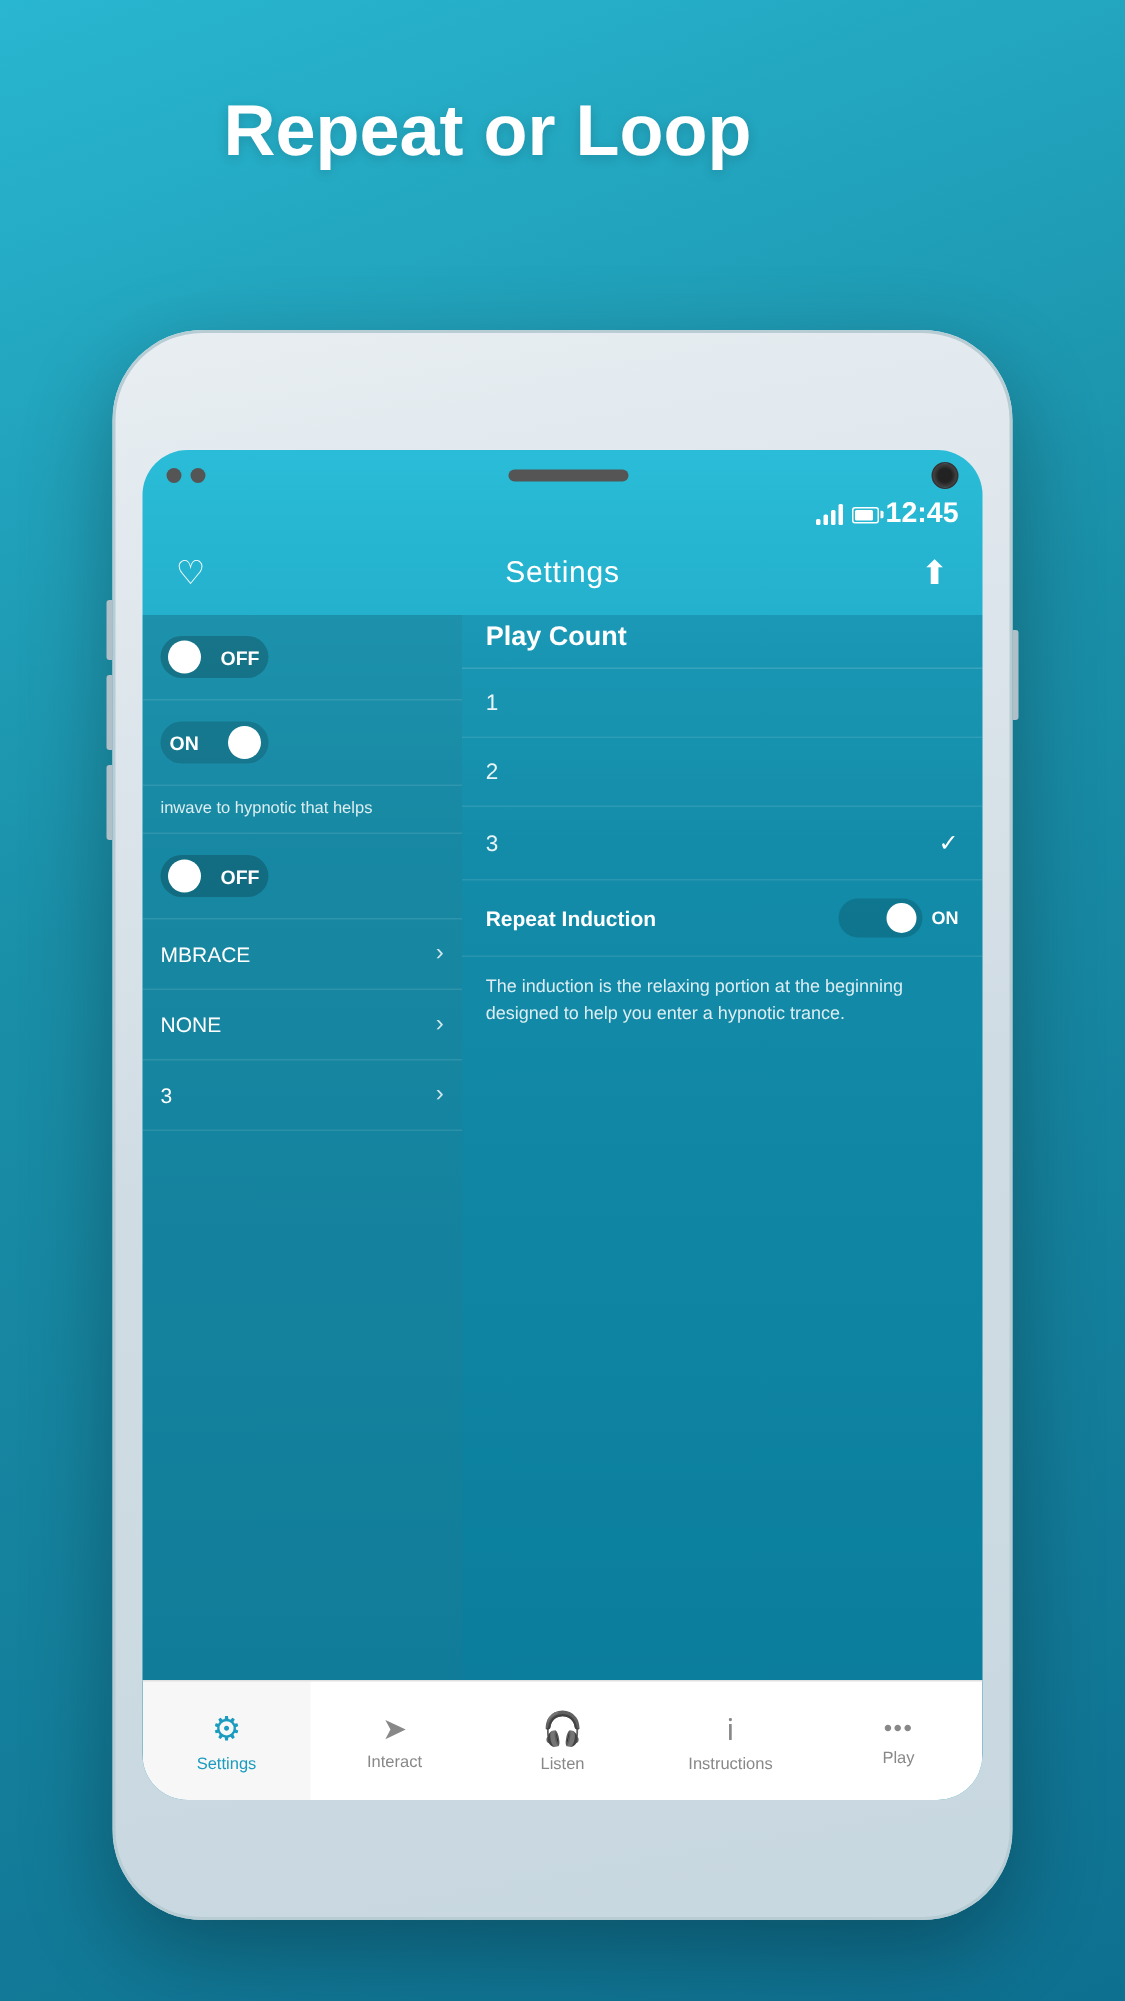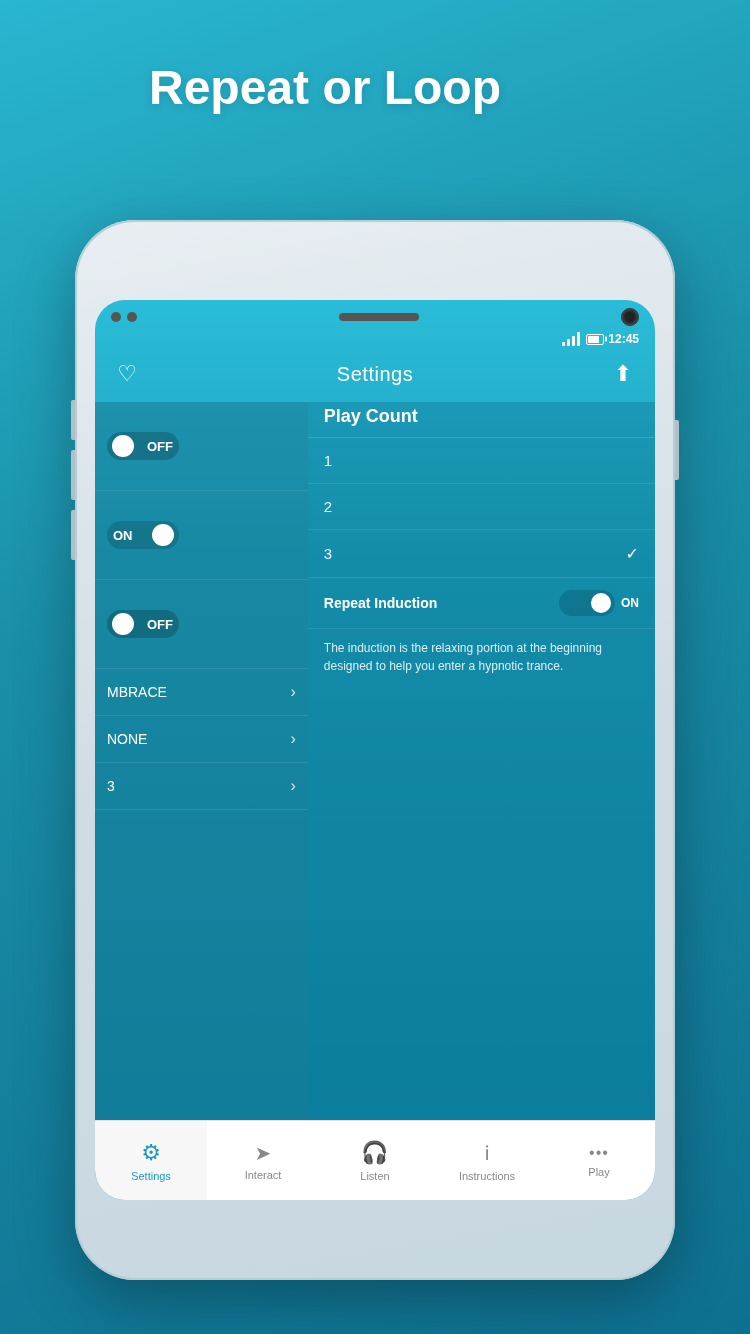--- a/index.html
+++ b/index.html
@@ -80,21 +80,21 @@
       border: 1px solid #333;
     }
 
     
     .status-bar {
       display: flex;
       justify-content: flex-end;
       align-items: center;
       padding: 2px 16px 4px;
       color: white;
-      font-size: 12px;
+      font-size: 19px;
       font-weight: 600;
       gap: 4px;
     }
     .signal-bars {
       display: flex;
       align-items: flex-end;
       gap: 2px;
       height: 14px;
     }
     .signal-bar {
@@ -171,21 +171,21 @@
     }
 
     
     .right-panel {
       flex: 1;
       background: rgba(0, 80, 110, 0.25);
     }
 
     
     .toggle-row {
-      padding: 30px 12px;
+      padding: 14px 12px;
       border-bottom: 1px solid rgba(255,255,255,0.1);
       display: flex;
       align-items: center;
       gap: 8px;
     }
     .toggle-switch {
       display: flex;
       align-items: center;
       background: rgba(0,0,0,0.2);
       border-radius: 14px;
@@ -448,20 +448,23 @@
             </div>
           </div>
 
           <div class="toggle-row">
             <div class="toggle-switch on">
               <div class="toggle-knob" style="margin-right:2px;"></div>
               <span class="toggle-label on-label">ON</span>
             </div>
           </div>
 
+          <div class="desc-text">inwave
+to hypnotic
+that helps</div>
 
           <div class="toggle-row">
             <div class="toggle-switch">
               <span class="toggle-label off-label">OFF</span>
               <div class="toggle-knob" style="margin-left:2px;"></div>
             </div>
           </div>
 
           <div class="option-row">
             <span>MBRACE</span>

